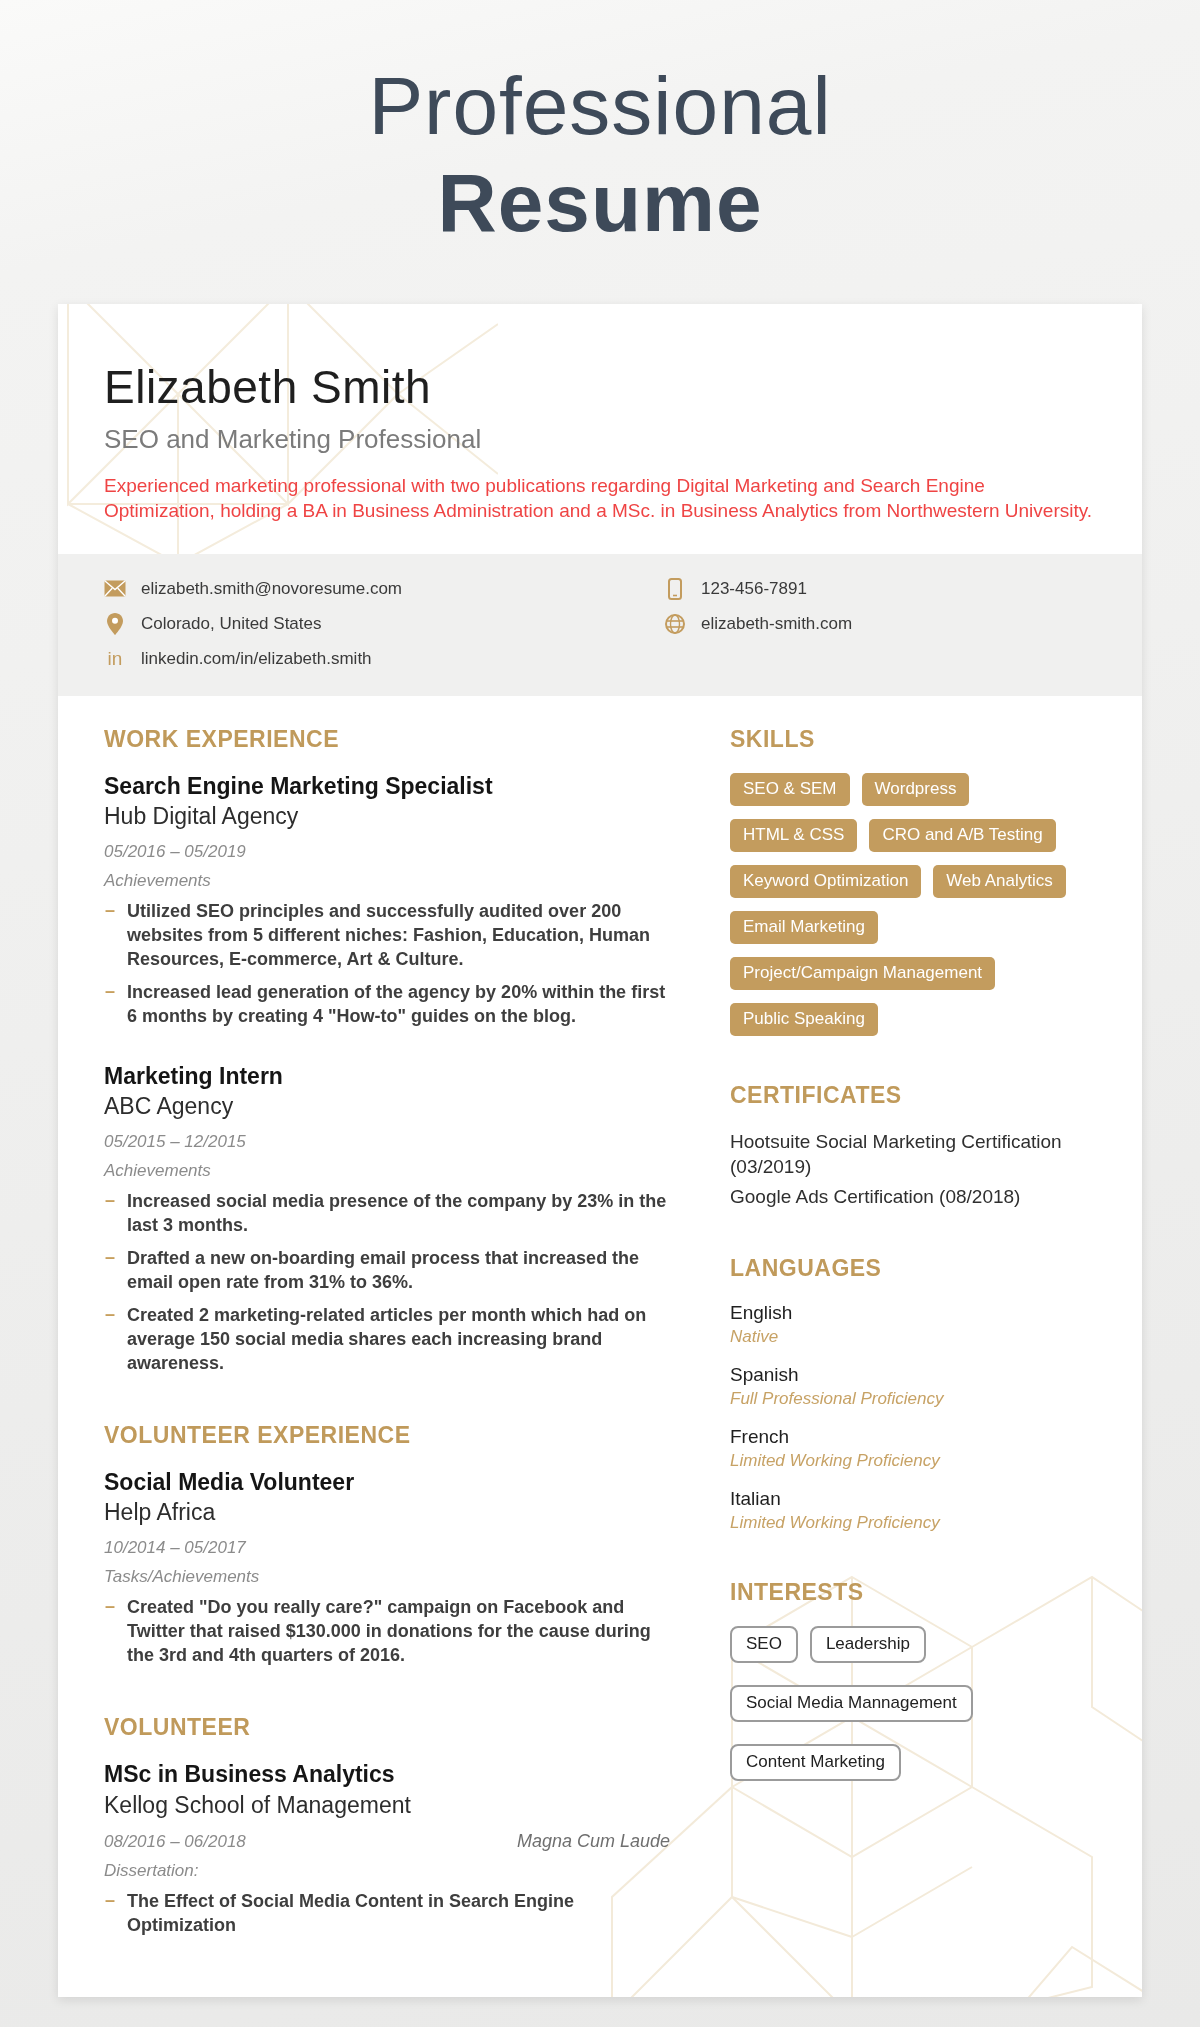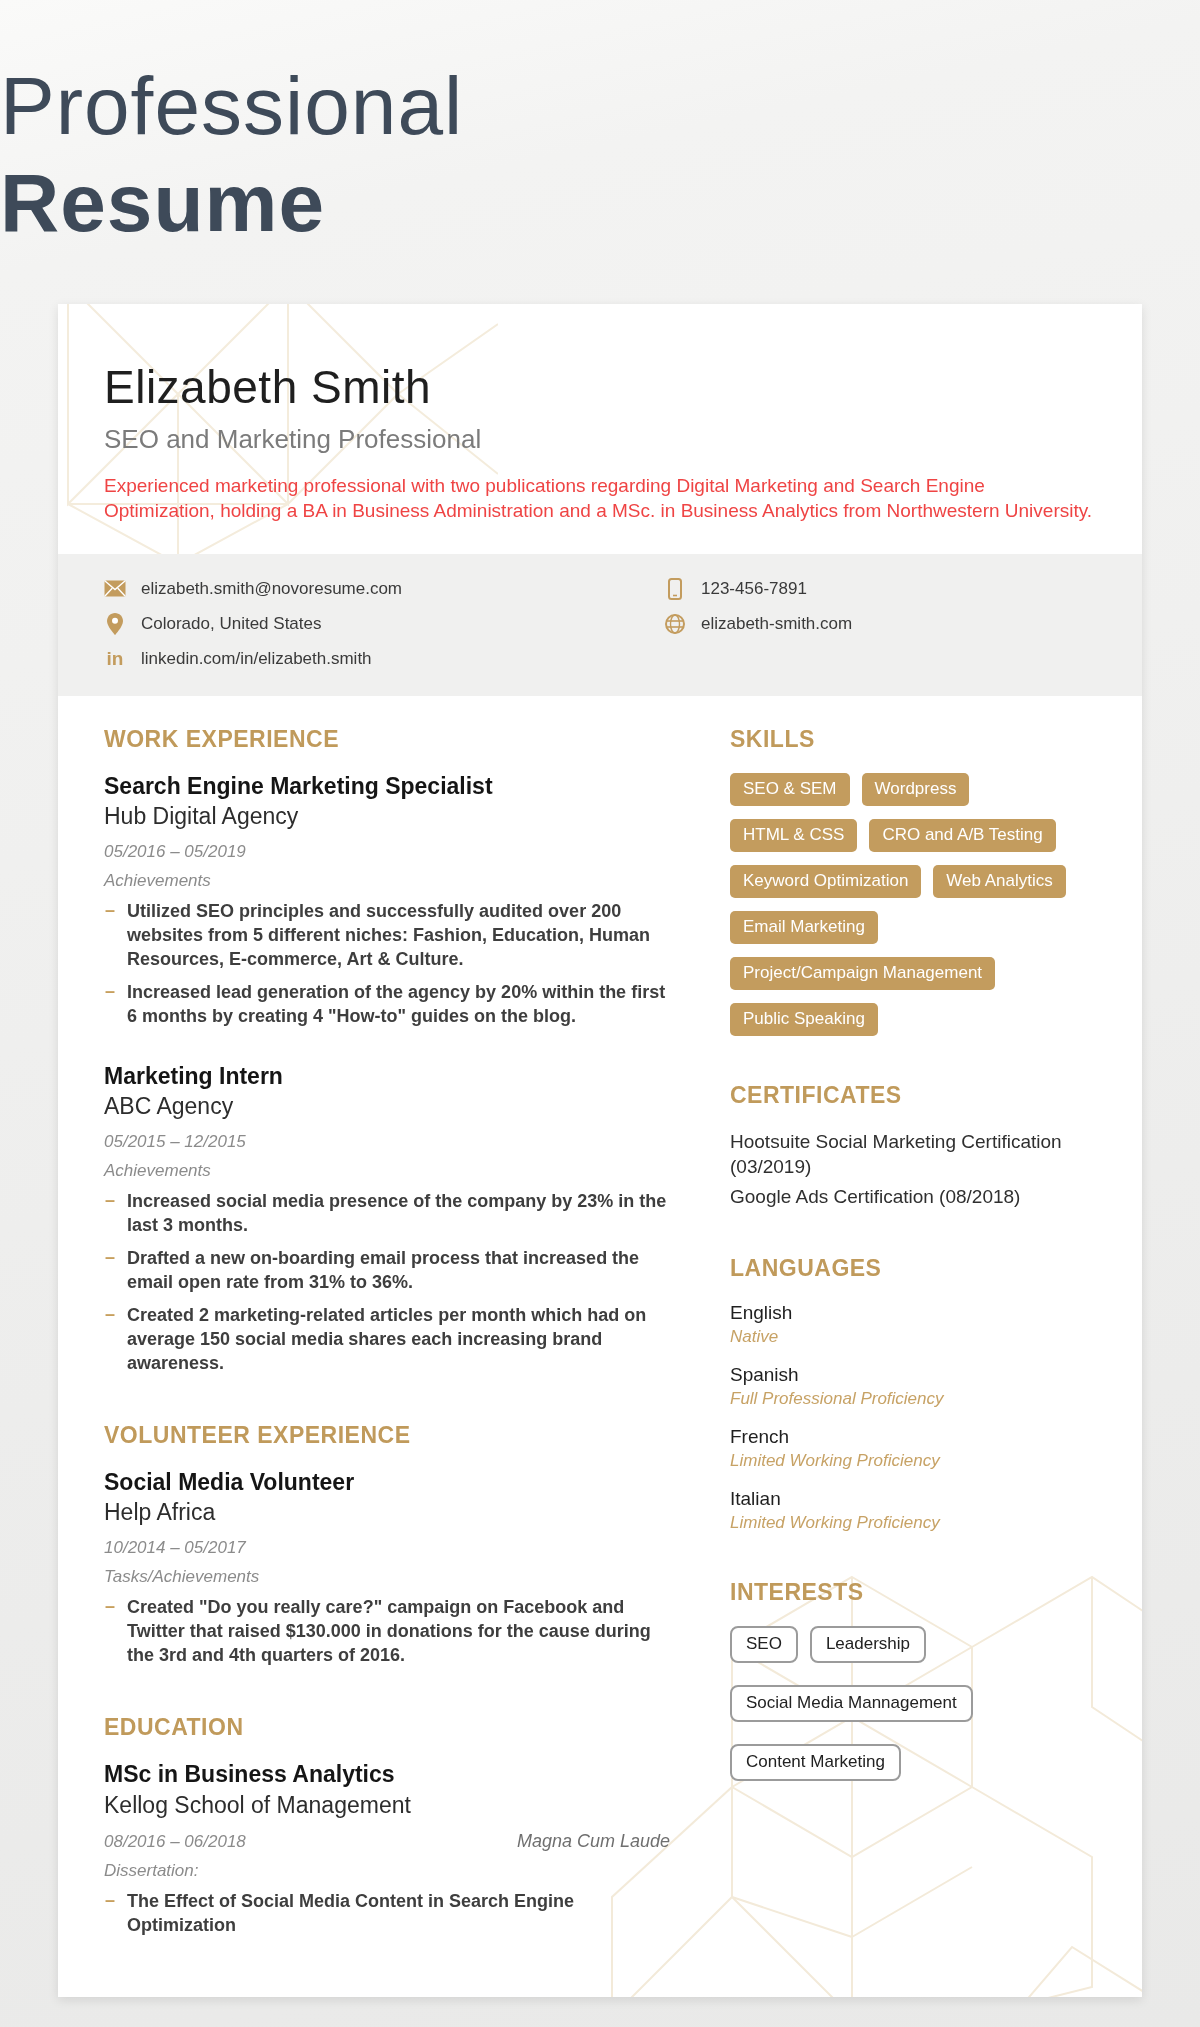--- a/index.html
+++ b/index.html
@@ -9,21 +9,21 @@
     width: 1200px;
     height: 2027px;
     margin: 0 auto;
     overflow: hidden;
     background: linear-gradient(168deg, #fafaf9 0%, #f3f3f2 12%, #f0f0ef 38%, #ededec 62%, #e9e9e8 100%);
     font-family: "Liberation Sans", "DejaVu Sans", sans-serif;
     color: #2e2e2e;
   }
 
   
-  .page-title { text-align: left; padding-top: 58px; line-height: 1.18; color: #3e4a59; }
+  .page-title { text-align: center; padding-top: 58px; line-height: 1.18; color: #3e4a59; }
   .page-title .line1 { font-size: 82px; font-weight: 300; letter-spacing: 1px; }
   .page-title .line2 { font-size: 82px; font-weight: 700; letter-spacing: 1px; }
 
   
   .resume-card {
     position: relative;
     width: 1084px;
     min-height: 1528px;
     margin: 52px auto 0 auto;
     background: #ffffff;
@@ -44,21 +44,21 @@
   .contact-band {
     position: relative;
     background: #f0f0ef;
     padding: 24px 46px 26px 46px;
     display: flex;
   }
   .contact-col { display: flex; flex-direction: column; gap: 13px; }
   .contact-col.left { width: 560px; }
   .contact-item { display: flex; align-items: center; gap: 15px; font-size: 17px; color: #3a3a3a; }
   .cicon { width: 22px; height: 22px; flex: 0 0 22px; display: flex; align-items: center; justify-content: center; }
-  .linkedin-glyph { color: #c39c5e; font-weight: 700; font-size: 19px; line-height: 1; }
+  .linkedin-glyph { color: #c39c5e; font-weight: 400; font-size: 19px; line-height: 1; }
 
   
   .card-body { position: relative; display: flex; padding: 30px 46px 60px 46px; gap: 60px; }
   .col-left { width: 566px; flex: 0 0 566px; }
   .col-right { flex: 1; min-width: 0; }
 
   .section-header {
     color: #c09a5b; font-size: 23px; font-weight: 700;
     letter-spacing: 0.5px; margin: 0 0 20px 0;
   }
@@ -233,21 +233,21 @@
             <div class="job-company">Help Africa</div>
             <div class="job-dates">10/2014 – 05/2017</div>
             <div class="job-meta">Tasks/Achievements</div>
             <ul class="bullets">
               <li>Created "Do you really care?" campaign on Facebook and Twitter that raised $130.000 in donations for the cause during the 3rd and 4th quarters of 2016.</li>
             </ul>
           </div>
         </div>
 
         <div class="section">
-          <div class="section-header">EDUCATION</div>
+          <div class="section-header">VOLUNTEER</div>
           <div class="job first">
             <div class="job-title">MSc in Business Analytics</div>
             <div class="job-company">Kellog School of Management</div>
             <div class="dates-row">
               <span class="job-dates">08/2016 – 06/2018</span>
               <span class="job-honors">Magna Cum Laude</span>
             </div>
             <div class="job-meta">Dissertation:</div>
             <ul class="bullets">
               <li>The Effect of Social Media Content in Search Engine Optimization</li>

